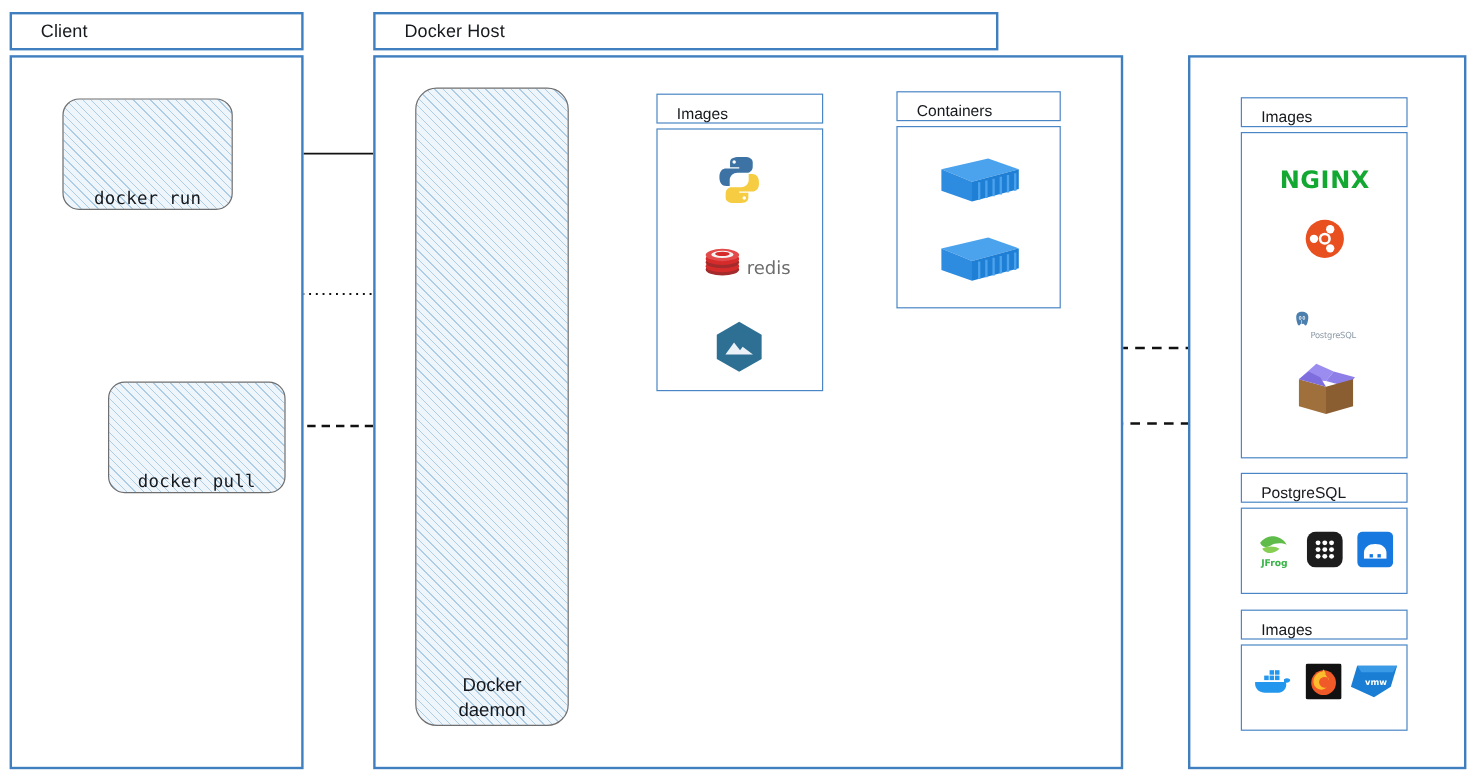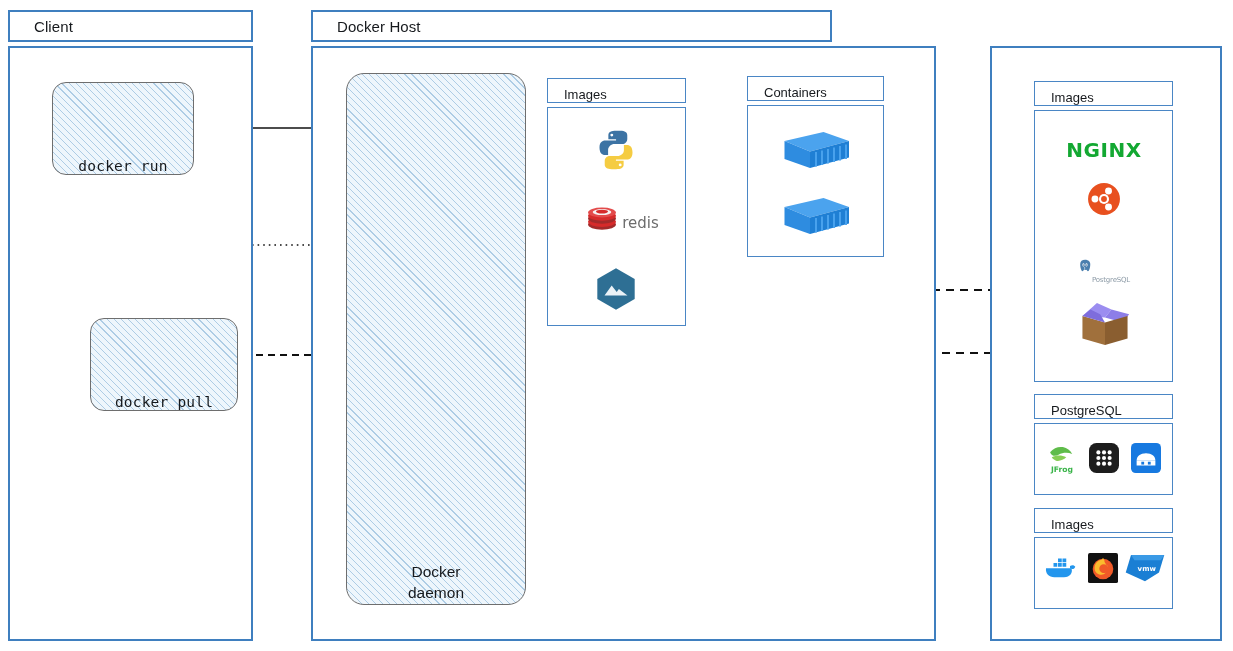--- a/index.html
+++ b/index.html
@@ -203,21 +203,21 @@
   </div>
   <div class="hatch" style="left:52px; top:318px; width:148px; height:93px;margin-left:38px;">
     <span>docker pull</span>
   </div>
 
   <div class="panel-title" style="left:311px; top:10px; width:521px; height:32px;">
     <span>Docker Host</span>
   </div>
   <div class="panel-body" style="left:311px; top:46px; width:625px; height:595px;"></div>
 
-  <div class="hatch daemon" style="left:346px; top:73px; width:180px; height:532px; border-radius:18px;">
+  <div class="hatch daemon" style="left:346px; top:73px; width:128px; height:532px; border-radius:18px;">
     <div>
       <div>Docker</div>
       <div>daemon</div>
     </div>
   </div>
 
   <div class="sub-title" style="left:547px; top:78px; width:139px; height:25px;">
     <span>Images</span>
   </div>
   <div class="sub-body" style="left:547px; top:107px; width:139px; height:219px;"></div>

